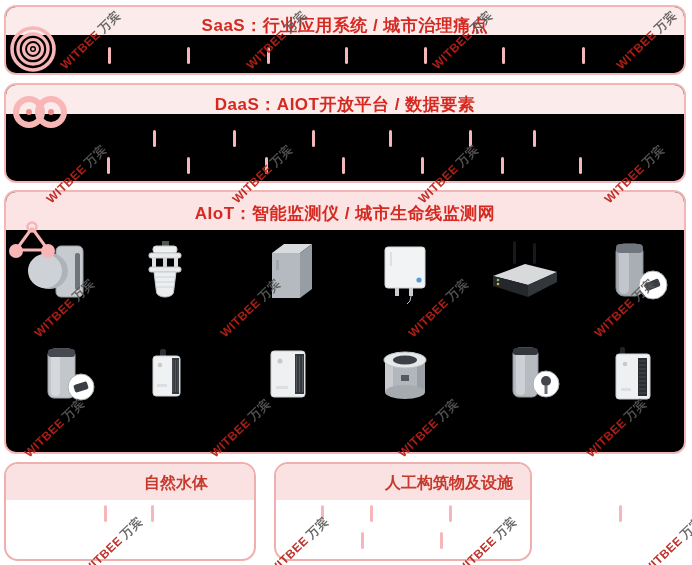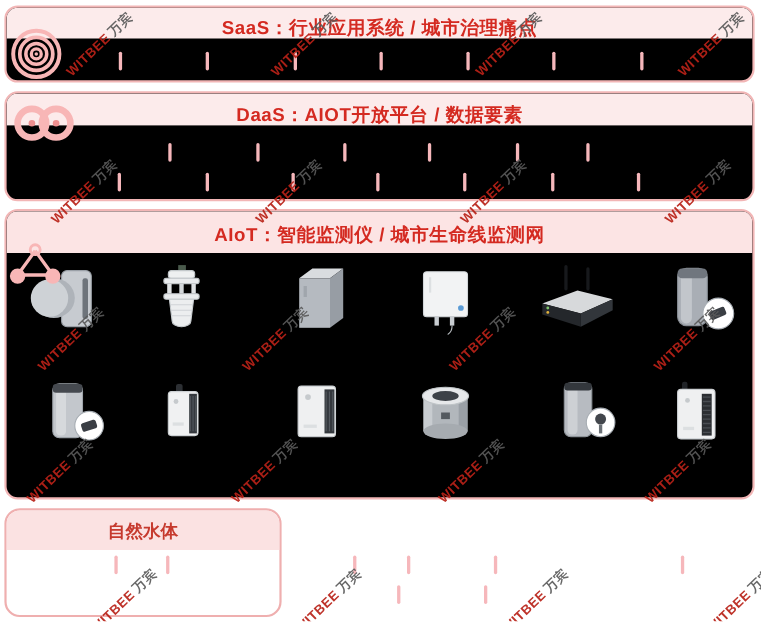--- a/index.html
+++ b/index.html
@@ -16,21 +16,21 @@
     position:absolute;left:0;width:100%;text-align:center;
     color:#d42a21;font-weight:bold;font-size:17px;letter-spacing:.5px;white-space:nowrap;
   }
   .bottom-box{
     position:absolute;box-sizing:border-box;border:2px solid #efafaf;
     border-radius:14px;background:#ffffff;overflow:hidden;
   }
   .bottom-band{position:absolute;left:0;top:0;width:100%;height:36px;background:#fbe2e2;}
   .bottom-title{
     position:absolute;left:0;top:9px;width:100%;text-align:center;
-    color:#c63a2e;font-weight:bold;font-size:16px;white-space:nowrap;
+    color:#c63a2e;font-weight:bold;font-size:16px;white-space:nowrap;padding-left:46px;
   }
   .tick-row{position:absolute;left:0;width:692px;height:18px;pointer-events:none;}
   .tick{
     position:absolute;top:0;width:3px;height:17px;border-radius:2px;
     background:#f6b7bb;display:inline-block;
   }
   .corner-icon{position:absolute;z-index:5;}
   .device{position:absolute;width:84px;height:66px;}
   .wm{
     position:absolute;transform:rotate(-44deg);transform-origin:center;
@@ -227,20 +227,24 @@
 
   <div class="bottom-box" style="left:4px;top:462px;width:252px;height:99px;">
     <div class="bottom-band"></div>
     <div class="bottom-title">自然水体</div>
   </div>
   <div class="tick-row" style="top: 505px;">
       <span class="tick" style="left: 103.5px;"></span>
       <span class="tick" style="left: 150.5px;"></span>
     </div>
 
+  <div class="bottom-box" style="left:274px;top:462px;width:258px;height:99px;">
+    <div class="bottom-band"></div>
+    <div class="bottom-title">人工构筑物及设施</div>
+  </div>
   <div class="tick-row" style="top: 505px;">
       <span class="tick" style="left: 320.5px;"></span>
       <span class="tick" style="left: 369.5px;"></span>
       <span class="tick" style="left: 448.5px;"></span>
     </div>
   <div class="tick-row" style="top: 532px;">
       <span class="tick" style="left: 360.5px;"></span>
       <span class="tick" style="left: 439.5px;"></span>
     </div>
 

